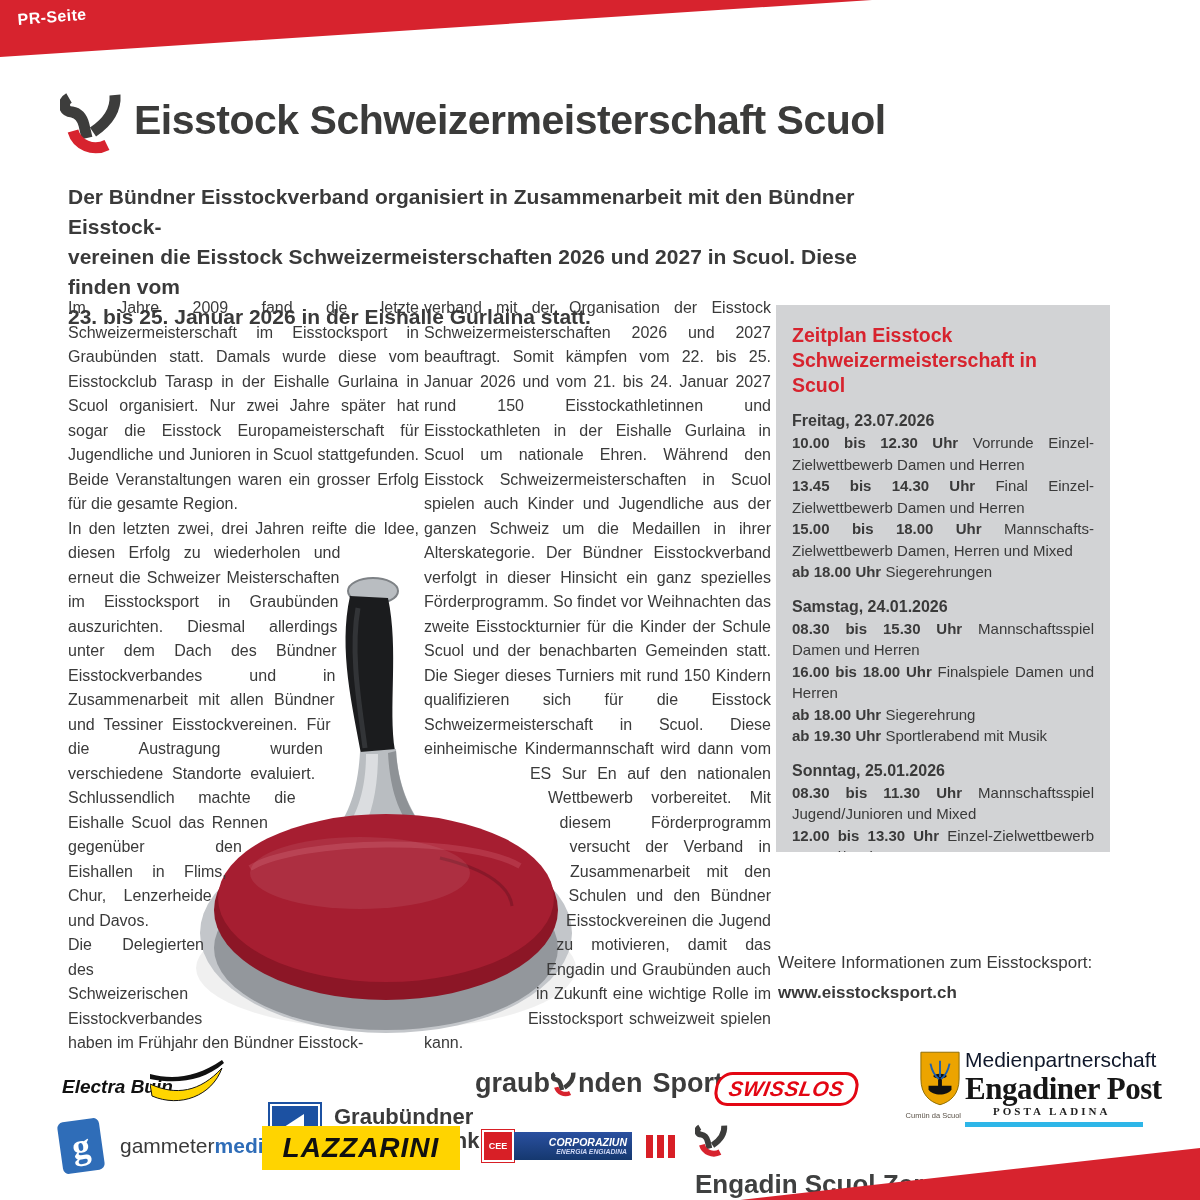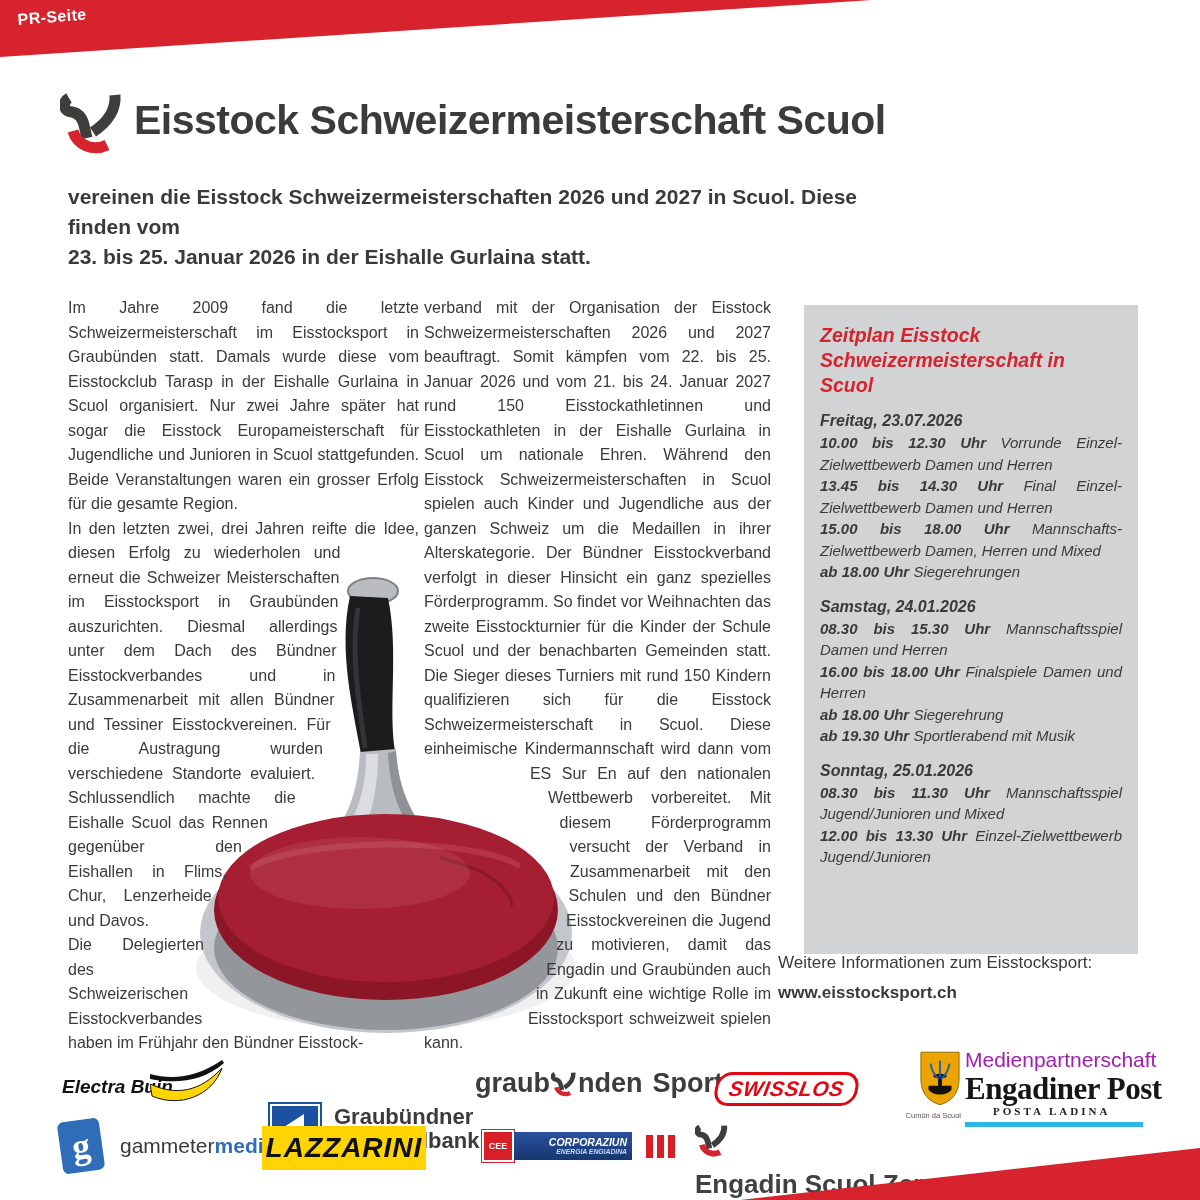--- a/index.html
+++ b/index.html
@@ -23,54 +23,54 @@
   .colL{position:absolute;left:68px;top:296px;width:351px;height:730px;}
   .colM{position:absolute;left:424px;top:296px;width:347px;height:730px;}
   .colL p,.colM p{margin:0;font-size:16px;line-height:24.5px;text-align:justify;hyphens:auto;}
   .wrapL{float:right;width:215px;height:730px;
          shape-outside:polygon(215px 245px,137px 255px,130px 430px,108px 500px,40px 560px,0px 625px,0px 730px,215px 730px);}
   .wrapM{float:left;width:150px;height:730px;
          shape-outside:polygon(0 0,0 470px,100px 482px,128px 520px,146px 565px,143px 610px,125px 655px,106px 700px,100px 730px,0 730px);}
   
   .stock{position:absolute;left:190px;top:558px;z-index:0;}
   
-  .sidebar{position:absolute;left:804px;top:305px;width:334px;height:649px;background:#d2d3d5;
-           box-sizing:border-box;padding:18px 16px 0 16px;overflow:hidden;font-style:italic;}
+  .sidebar{position:absolute;left:776px;top:305px;width:334px;height:547px;background:#d2d3d5;
+           box-sizing:border-box;padding:18px 16px 0 16px;overflow:hidden;}
   .sidebar-title{font-size:19.5px;line-height:25px;font-weight:800;color:#d7232e;margin:0 0 14px 0;}
   .day-label{font-size:16px;font-weight:700;margin:15px 0 2px 0;}
   .day:first-of-type .day-label{margin-top:0;}
   .sidebar p.item{margin:0;font-size:15px;line-height:21.5px;text-align:justify;hyphens:auto;}
   .sidebar p.item b{font-weight:700;}
   
   .info{position:absolute;left:778px;top:950px;font-size:17px;line-height:25px;}
   .info .url{font-weight:700;margin-top:5px;}
   
   .sp{position:absolute;}
   .electra-text{font-size:19px;font-weight:800;font-style:italic;color:#111;}
   .gkb{display:flex;align-items:center;gap:12px;}
   .gkb-name{font-size:22px;line-height:24px;font-weight:700;color:#3a3a3a;}
   .gbs{display:flex;align-items:center;font-size:27px;font-weight:800;color:#3c3c3c;}
   .gbs .sport{font-weight:700;margin-left:10px;}
   .swisslos{transform:skewX(-10deg);border:3px solid #e30613;border-radius:15px;padding:2px 11px;
             font-size:21px;font-weight:800;font-style:italic;color:#e30613;letter-spacing:.5px;background:#fff;}
   .shield-wrap{width:60px;text-align:right;margin-left:16px;}
   .shield-cap{font-size:7.5px;color:#5a5248;margin-top:1px;}
-  .medien{font-size:21px;color:#a21caf;}
+  .medien{font-size:21px;color:#0f172a;}
   .epost{font-family:"Liberation Serif",serif;font-weight:700;font-size:31px;color:#161616;
          letter-spacing:-0.5px;line-height:30px;margin-top:2px;}
   .posta{font-family:"Liberation Serif",serif;font-weight:700;font-size:11px;letter-spacing:3px;
          color:#222;margin:1px 0 0 28px;}
   .cyan-bar{width:178px;height:5px;background:#2eb6e8;margin-top:5px;}
   .gammeter{display:flex;align-items:center;}
   .gam-sq{width:42px;height:52px;background:#2f6db8;border-radius:6px;transform:rotate(-8deg);
           display:flex;align-items:center;justify-content:center;color:#fff;
           font-family:"Liberation Serif",serif;font-size:36px;font-weight:700;}
   .gam-text{margin-left:18px;font-size:21px;color:#3a3a3a;}
   .gam-text b{color:#2f6db8;font-weight:700;}
-  .lazzarini{width:164px;height:44px;background:#ffd400;display:flex;align-items:center;justify-content:center;
+  .lazzarini{width:198px;height:44px;background:#ffd400;display:flex;align-items:center;justify-content:center;
              font-size:28px;font-weight:800;font-style:italic;letter-spacing:1px;color:#101010;}
   .cee{display:flex;align-items:center;}
   .cee-box{width:28px;height:28px;background:#d81f26;border:2px solid #fff;outline:1px solid #d81f26;
            display:flex;align-items:center;justify-content:center;color:#fff;font-size:9px;font-weight:800;}
   .cee-bar{width:118px;height:28px;background:linear-gradient(#2a50a0,#15386f);display:flex;
            flex-direction:column;justify-content:center;align-items:flex-end;padding-right:5px;box-sizing:border-box;}
   .cee-l1{color:#fff;font-size:10.5px;font-weight:800;font-style:italic;line-height:11px;}
   .cee-l2{color:#cfd8f5;font-size:6.8px;font-weight:800;font-style:italic;line-height:8px;}
   .cee-bars{display:flex;gap:4px;margin-left:14px;}
   .cee-bars i{display:block;width:7px;height:23px;background:#d81f26;}
@@ -87,20 +87,21 @@
   <svg class="logo-main" width="64" height="70" viewBox="0 0 64 68">
     <g fill="none" stroke="#3d3d3c" stroke-width="11">
       <path d="M9 9 C2 13 3 22 12 23 C18 24 22 28 24 36 L27 49"></path>
       <path d="M55 6 C56 20 48 33 33 43"></path>
     </g>
     <path d="M13 42 C17 56 33 63 47 56" stroke="#d7232e" stroke-width="11" fill="none"></path>
   </svg>
   <h1 class="page-title">Eisstock Schweizermeisterschaft Scuol</h1>
 
   <div class="intro">
+    <div>Der Bündner Eisstockverband organisiert in Zusammenarbeit mit den Bündner Eisstock-</div>
     <div>vereinen die Eisstock Schweizermeisterschaften 2026 und 2027 in Scuol. Diese finden vom</div>
     <div>23. bis 25. Januar 2026 in der Eishalle Gurlaina statt.</div>
   </div>
 
   <svg class="stock" width="400" height="490" viewBox="0 0 400 490">
     <ellipse cx="196" cy="410" rx="190" ry="62" fill="#000" opacity="0.06"></ellipse>
 
     <ellipse cx="183" cy="33" rx="25" ry="13" fill="#b9bdc1" stroke="#7e8286" stroke-width="2"></ellipse>
 
     <path d="M160 38 C148 92 163 150 171 196 L205 193 C198 150 209 92 198 40 Z" fill="#1b1c1e"></path>

